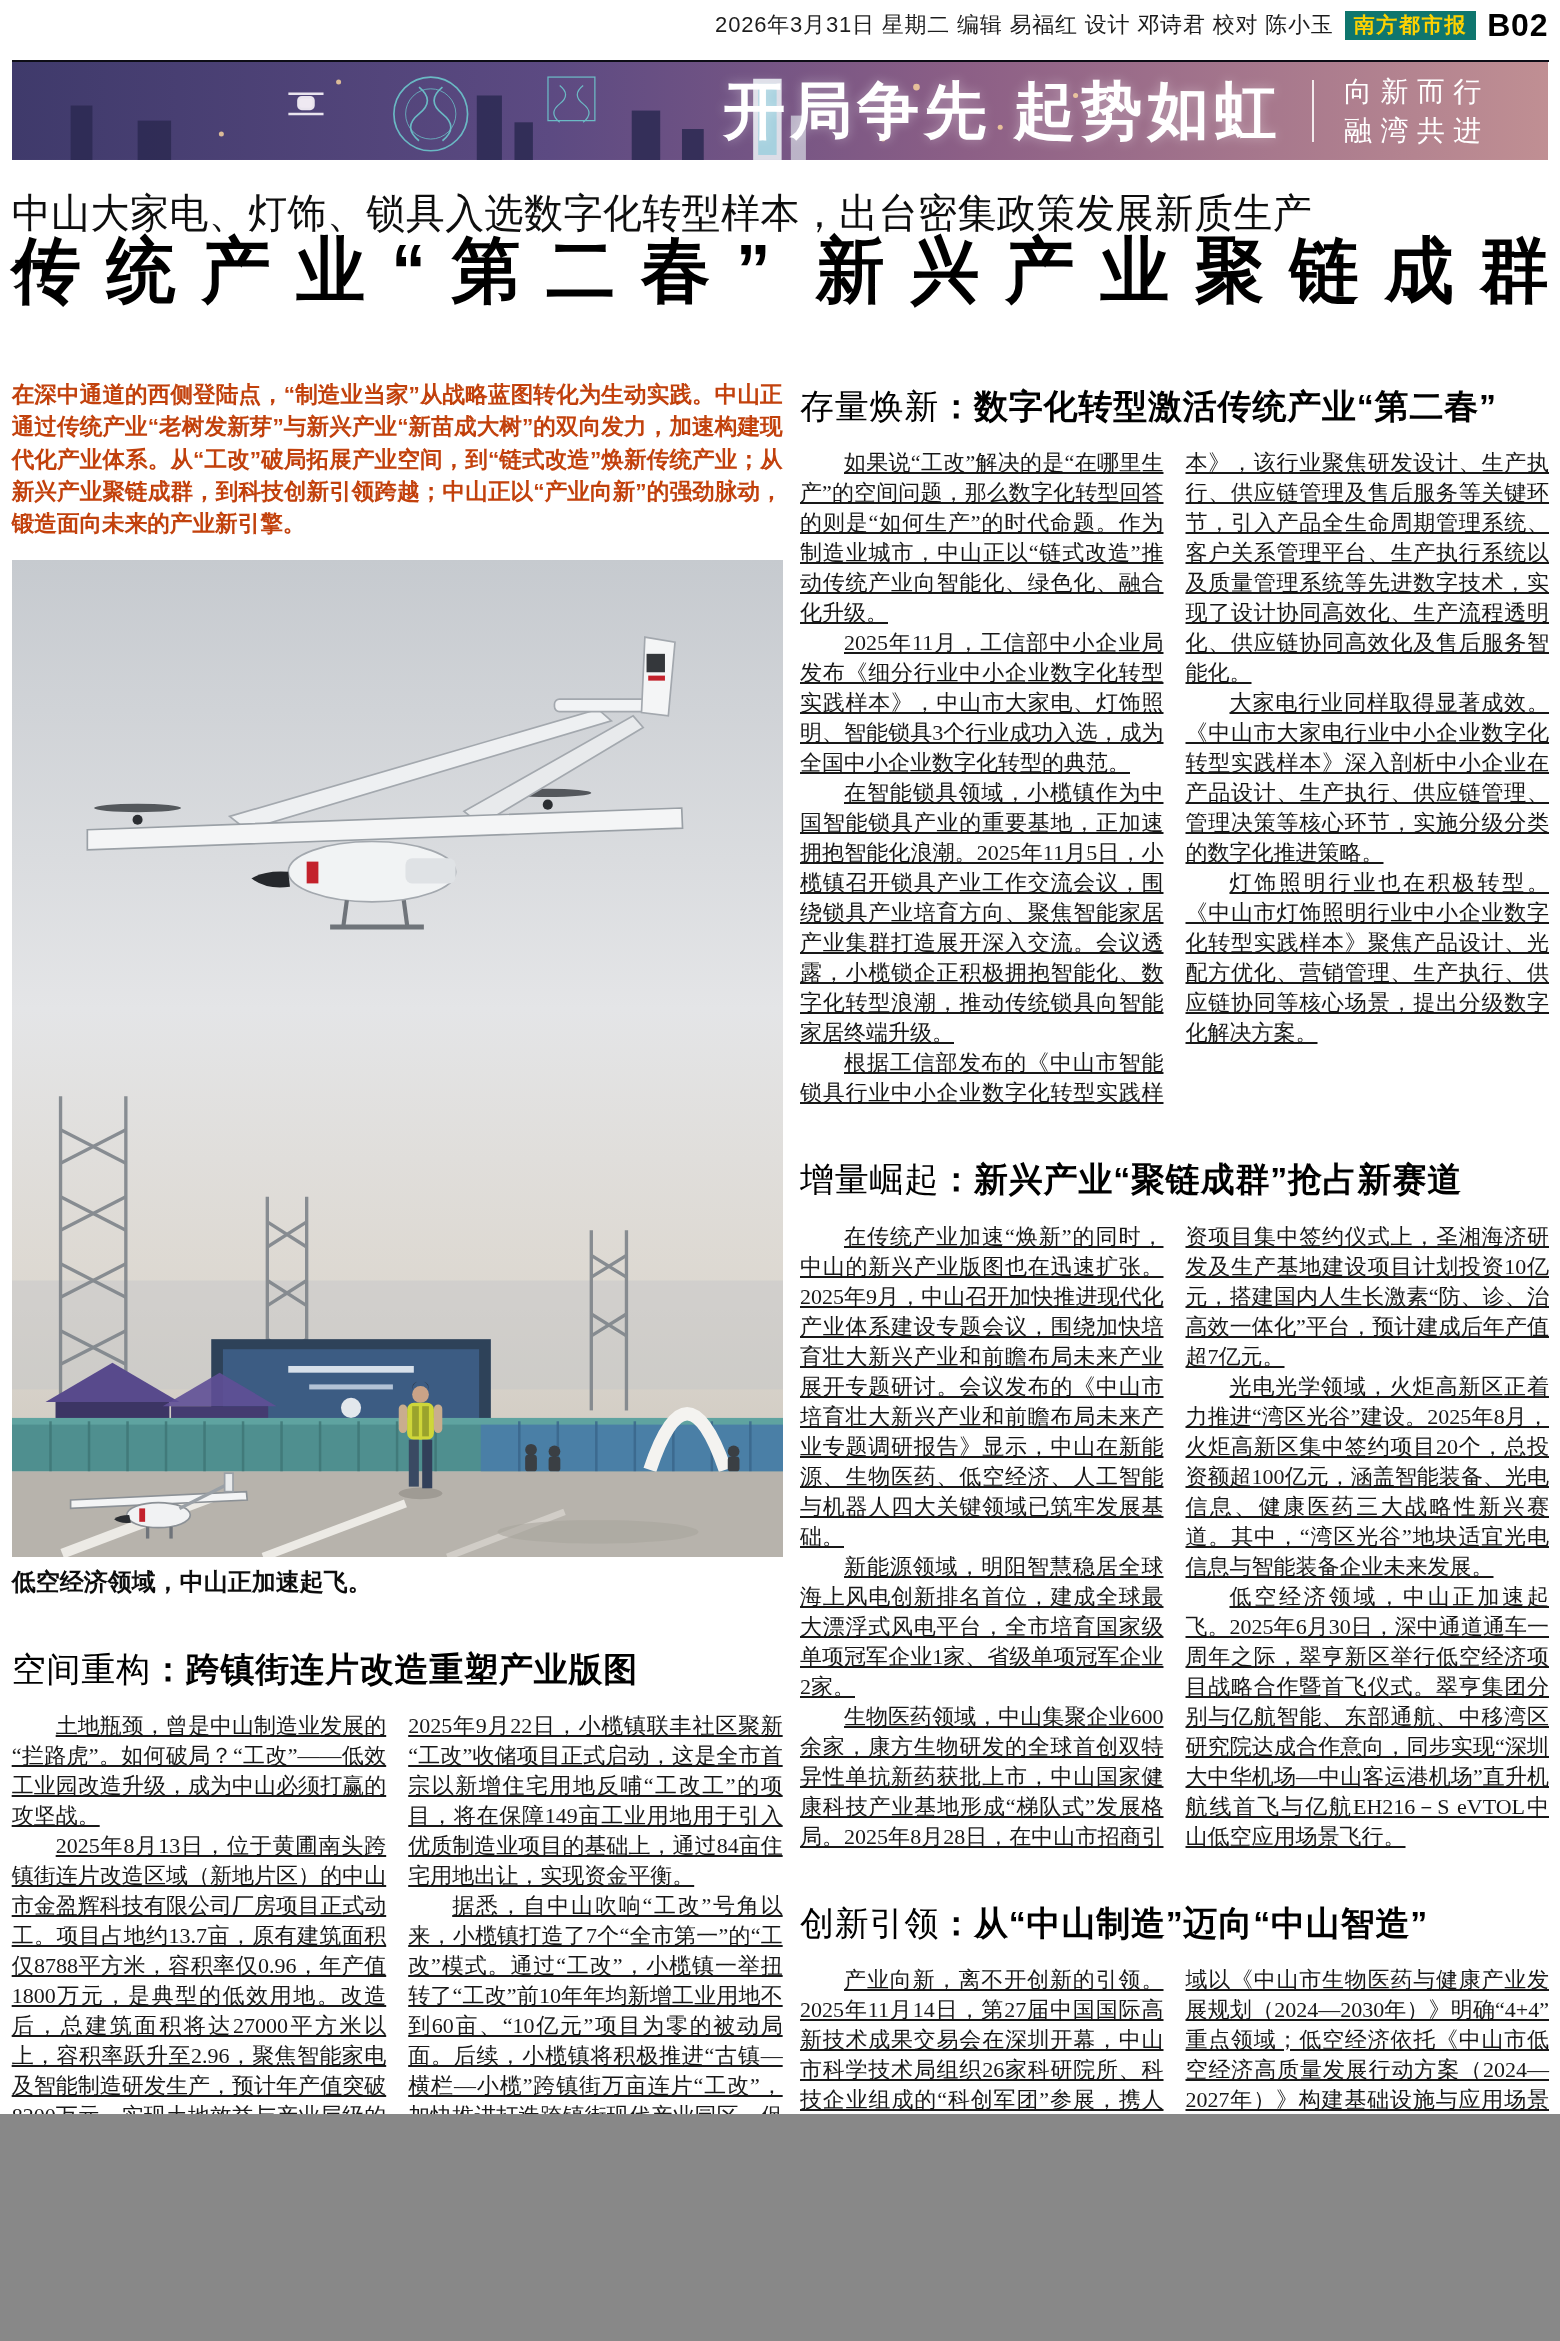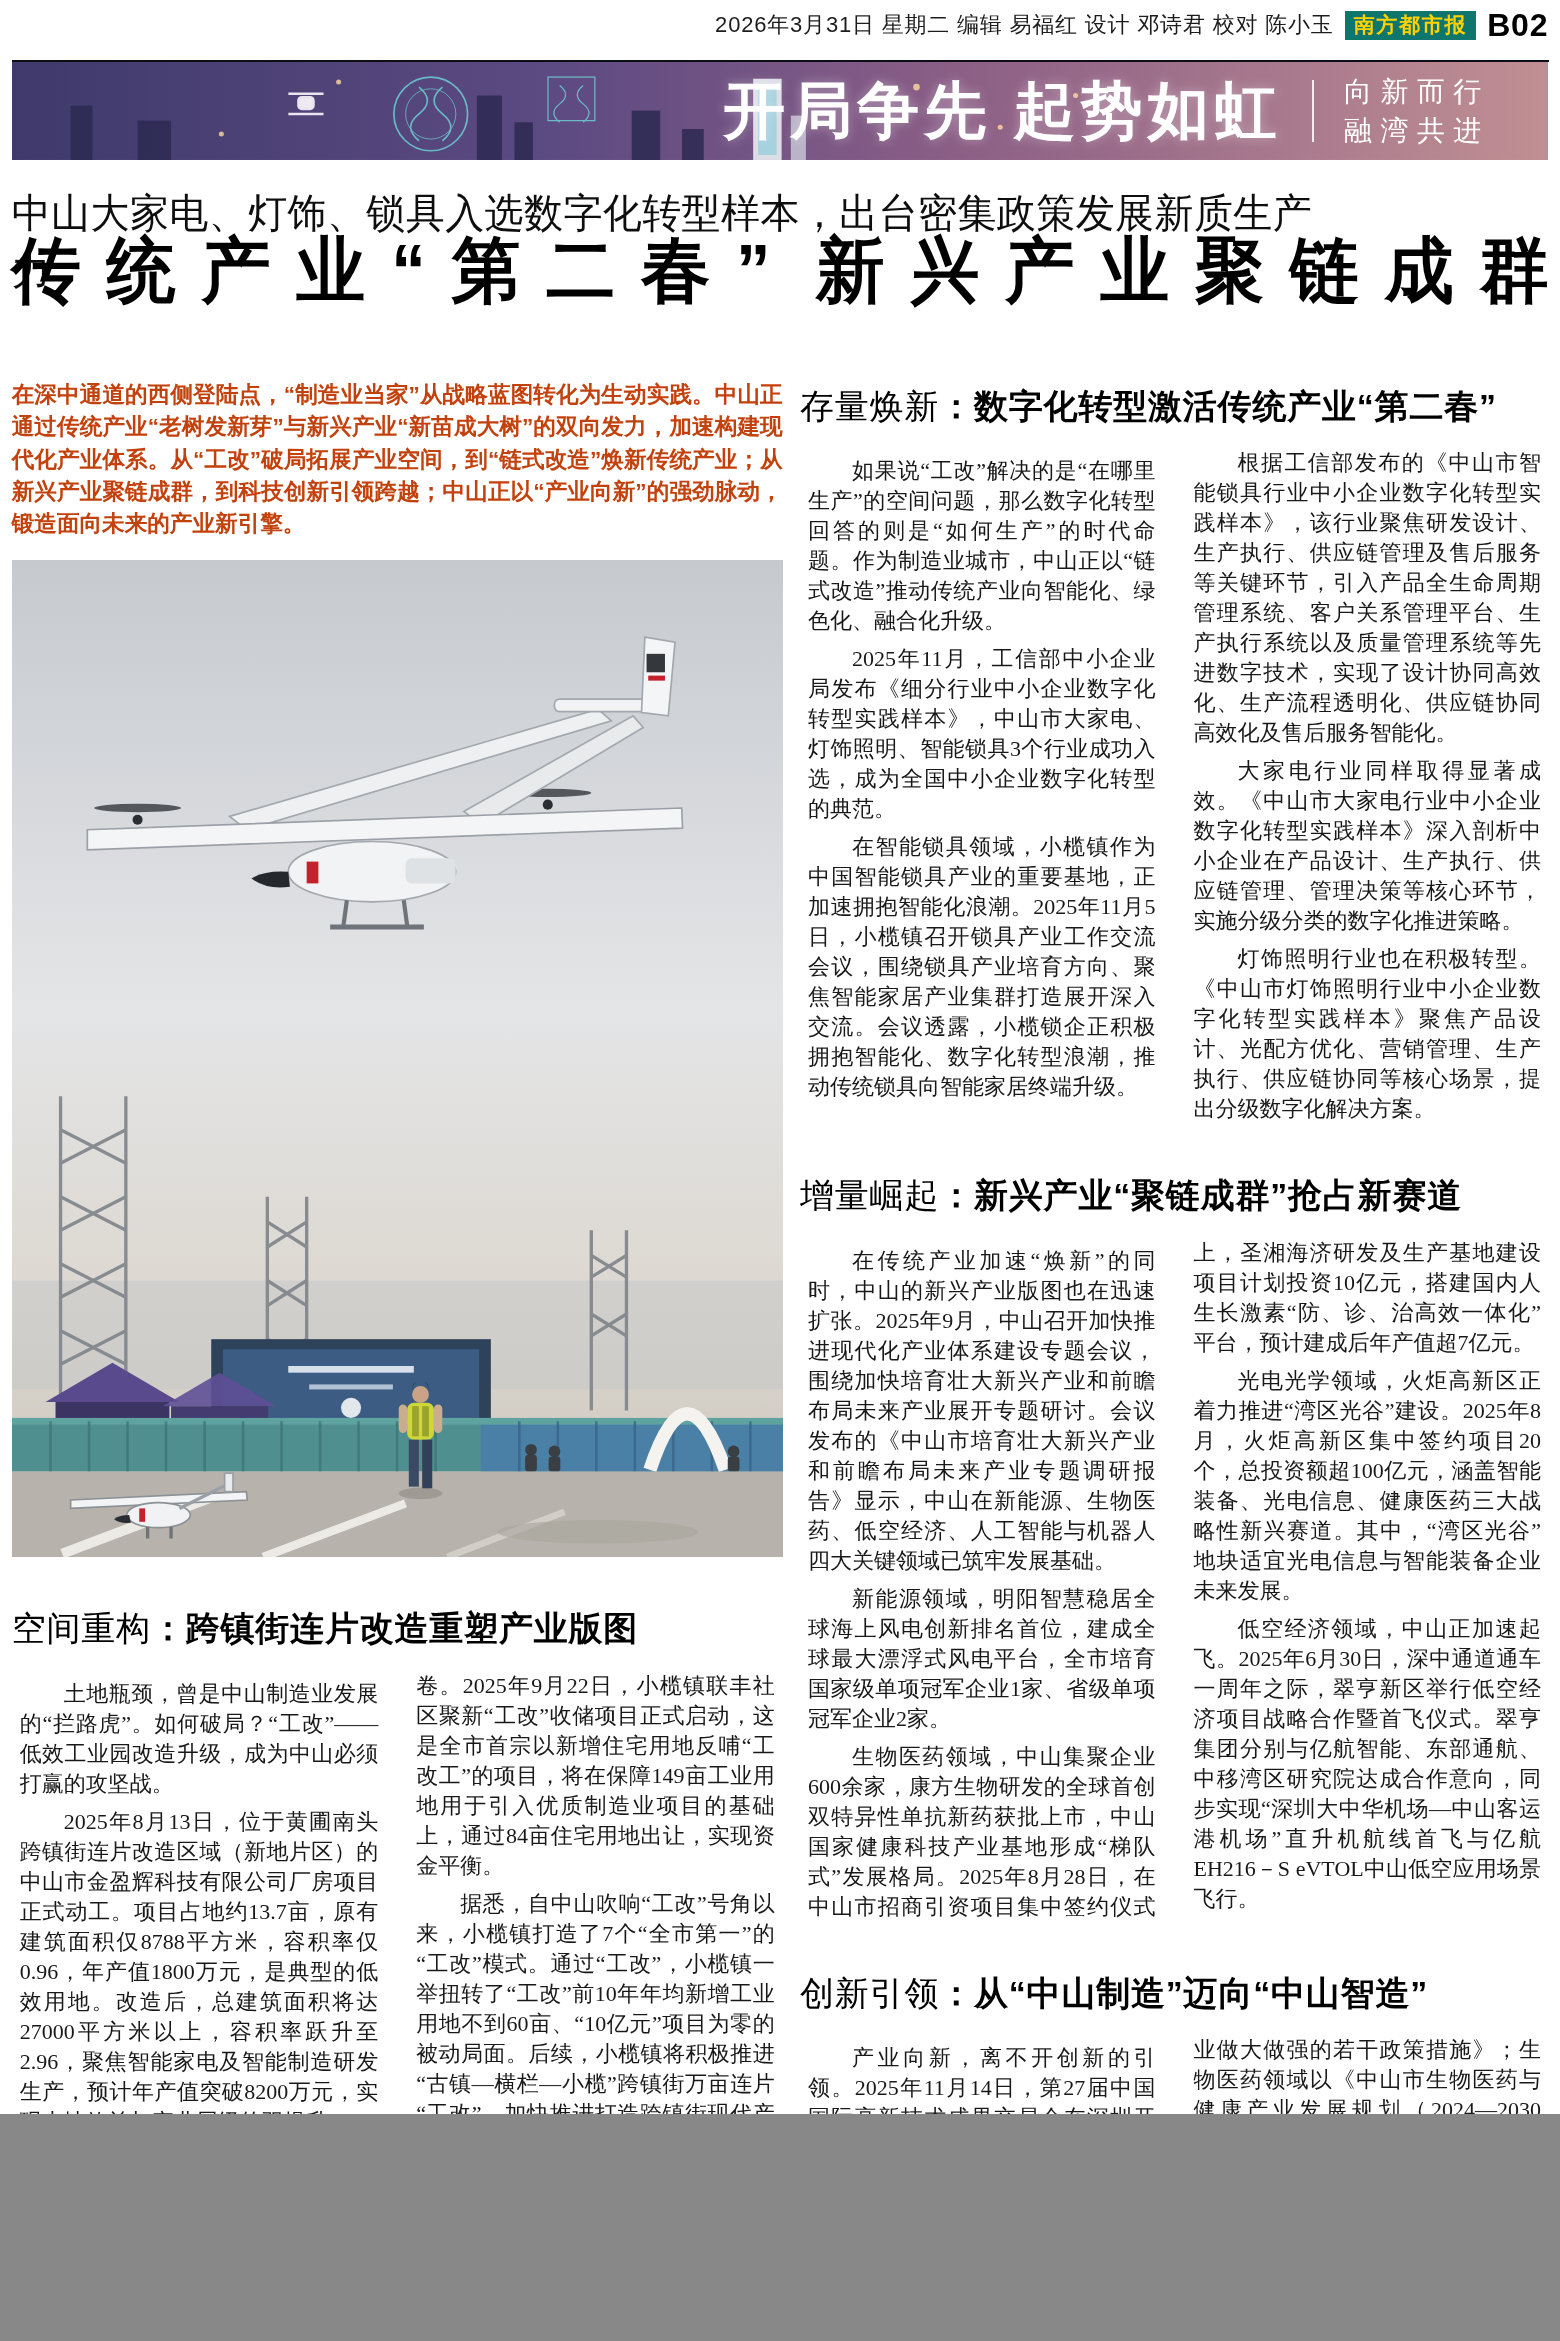--- a/index.html
+++ b/index.html
@@ -69,21 +69,21 @@
   .section h2{
     margin:0 0 22px;font-family:"Liberation Sans", sans-serif;
     font-size:34px;line-height:1.15;color:#000;letter-spacing:0.8px;white-space:nowrap;
   }
   .section h2 .sec-label{font-weight:500;}
   .section h2 .sec-title{font-weight:900;}
   .section-body{
     column-count:2;column-gap:22px;
     font-size:22px;line-height:30px;text-align:justify;color:#181818;
   }
-  .section-body p{margin:8px;text-indent:2em;}
+  .section-body p{margin:0;text-indent:2em;text-decoration:underline;}
   .credits{
     margin-top:37px;text-align:center;font-family:"Liberation Sans", sans-serif;
     font-weight:700;font-size:22px;color:#111;display:flex;gap:39px;justify-content:center;
   }
 </style>
 </head>
 <body>
 
 <div class="page">
 
@@ -297,20 +297,21 @@
         <rect x="2" y="20" width="32" height="44" rx="8" fill="#cfd63a"></rect>
         <rect x="8" y="24" width="8" height="36" fill="#9aa32c"></rect>
         <rect x="20" y="24" width="8" height="36" fill="#9aa32c"></rect>
         <rect x="4" y="64" width="12" height="56" fill="#3a4a63"></rect>
         <rect x="20" y="64" width="12" height="58" fill="#32405a"></rect>
         <rect x="-8" y="22" width="10" height="34" rx="5" fill="#c9ad8e"></rect>
         <rect x="34" y="22" width="10" height="34" rx="5" fill="#c9ad8e"></rect>
       </g>
     </svg>
 
+    <p class="caption">低空经济领域，中山正加速起飞。</p>
 
     <div class="section">
       <h2>
         <span class="sec-label">空间重构</span><span class="sec-title">：跨镇街连片改造重塑产业版图</span>
       </h2>
       <div class="section-body">
         <p>土地瓶颈，曾是中山制造业发展的“拦路虎”。如何破局？“工改”——低效工业园改造升级，成为中山必须打赢的攻坚战。</p>
         <p>2025年8月13日，位于黄圃南头跨镇街连片改造区域（新地片区）的中山市金盈辉科技有限公司厂房项目正式动工。项目占地约13.7亩，原有建筑面积仅8788平方米，容积率仅0.96，年产值1800万元，是典型的低效用地。改造后，总建筑面积将达27000平方米以上，容积率跃升至2.96，聚焦智能家电及智能制造研发生产，预计年产值突破8200万元，实现土地效益与产业层级的双提升。</p>
         <p>在“古镇—横栏—小榄”跨镇街连片改造区域，小榄镇同样交出亮眼答卷。2025年9月22日，小榄镇联丰社区聚新“工改”收储项目正式启动，这是全市首宗以新增住宅用地反哺“工改工”的项目，将在保障149亩工业用地用于引入优质制造业项目的基础上，通过84亩住宅用地出让，实现资金平衡。</p>
         <p>据悉，自中山吹响“工改”号角以来，小榄镇打造了7个“全市第一”的“工改”模式。通过“工改”，小榄镇一举扭转了“工改”前10年年均新增工业用地不到60亩、“10亿元”项目为零的被动局面。后续，小榄镇将积极推进“古镇—横栏—小榄”跨镇街万亩连片“工改”，加快推进打造跨镇街现代产业园区，促进土地集约节约利用和产业要素优化配置。</p>

